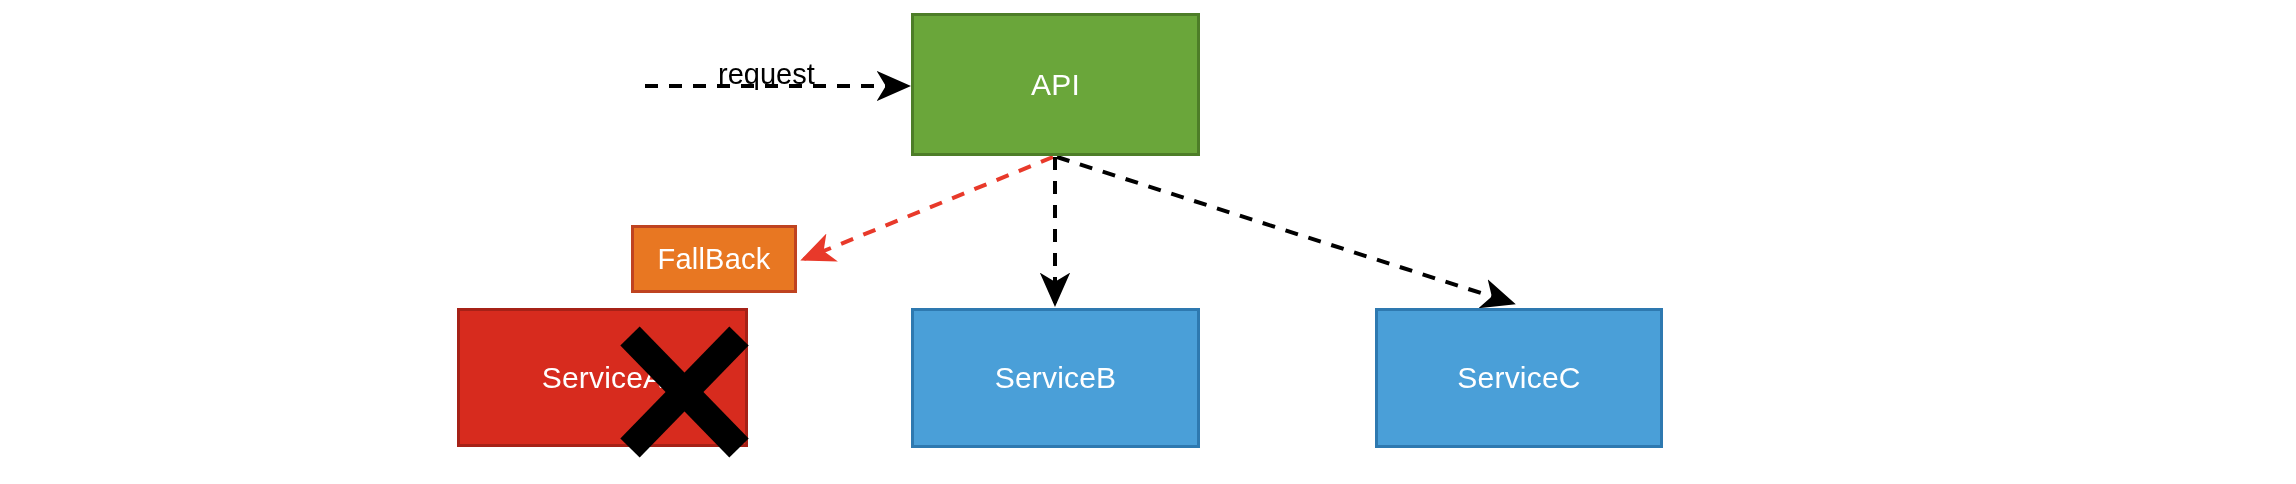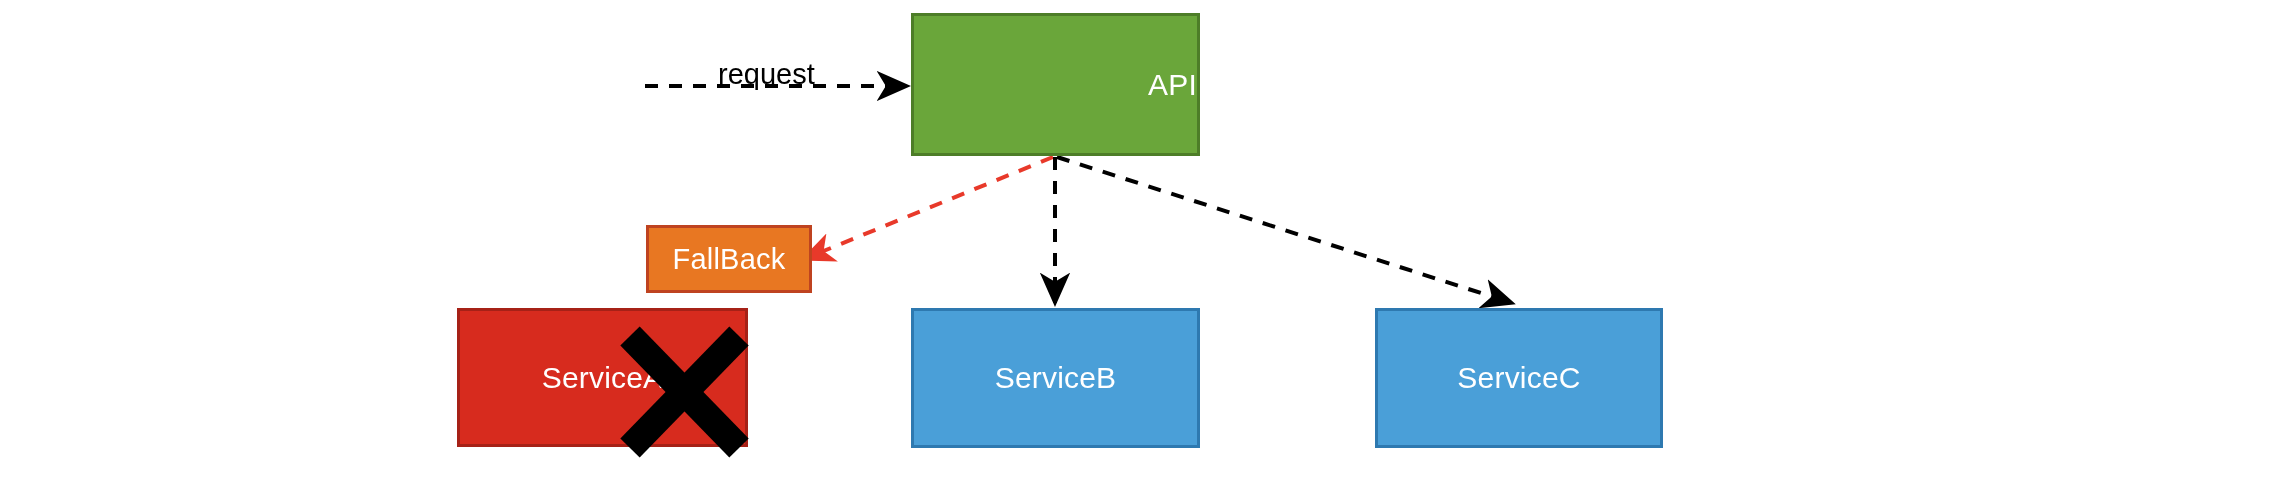--- a/index.html
+++ b/index.html
@@ -31,24 +31,23 @@
     font-family: "Liberation Sans", sans-serif;
     user-select: none;
   }
   #node-api {
     left: 911px;
     top: 13px;
     width: 289px;
     height: 143px;
     background: #6aa63a;
     border: 3px solid #4d7d28;
-    justify-content: flex-end;
   }
   #node-fallback {
-    left: 646px;
+    left: 631px;
     top: 225px;
     width: 166px;
     height: 68px;
     background: #e87722;
     border: 3px solid #bf4320;
     font-size: 29px;
   }
   #node-servicea {
     left: 457px;
     top: 308px;

